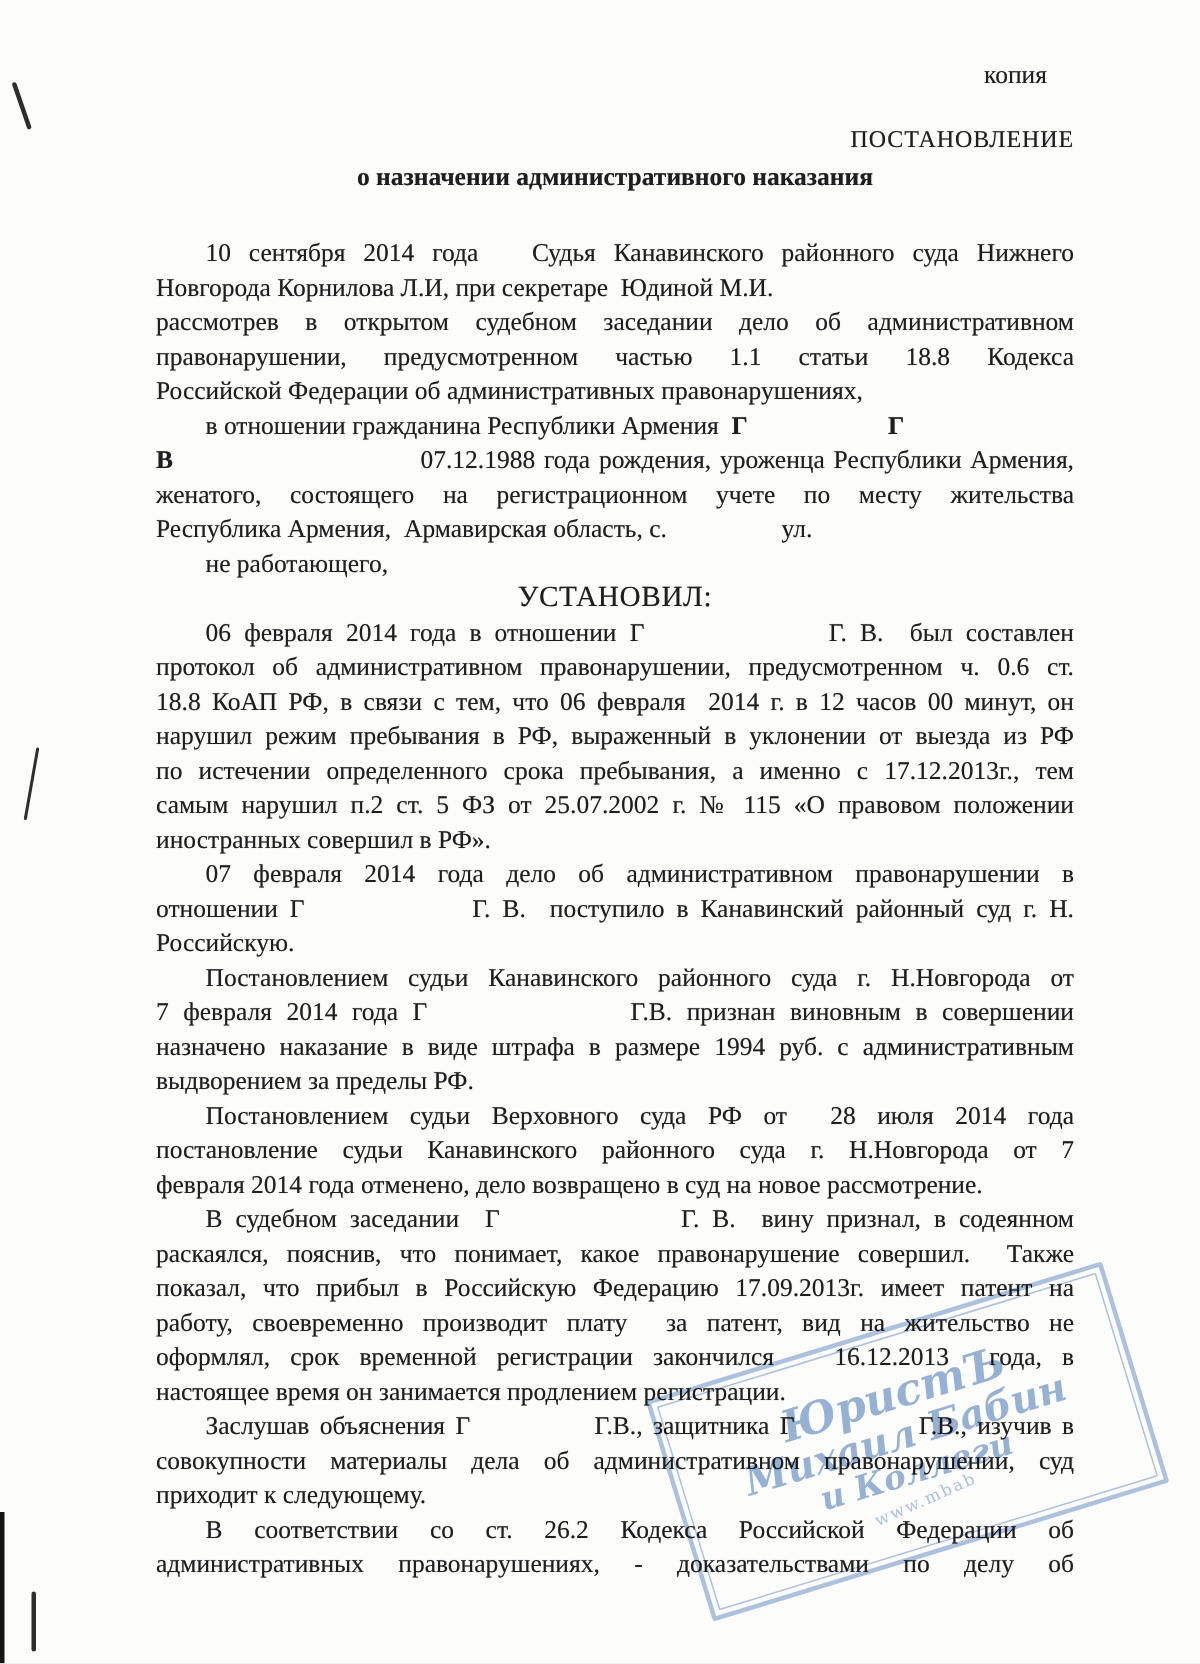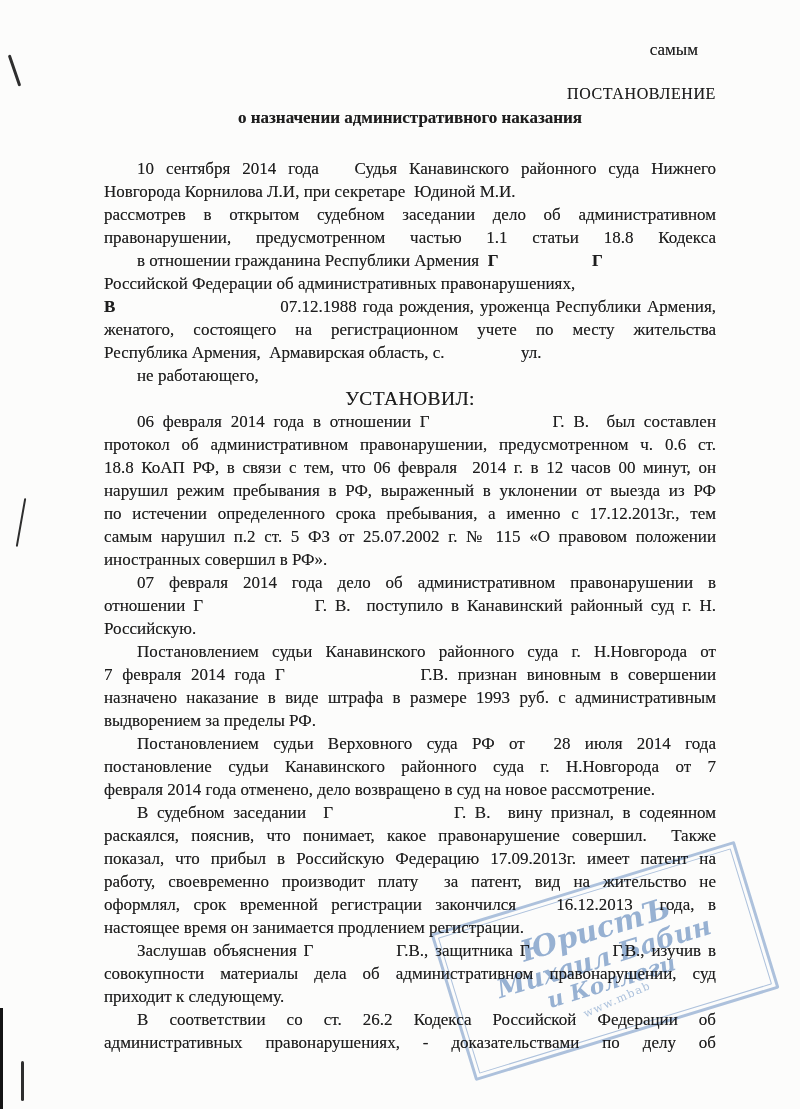--- a/index.html
+++ b/index.html
@@ -41,48 +41,48 @@
   .pen-2{left:20px;top:498px;width:2px;height:49px;transform:rotate(10deg);}
   .pen-3{left:21px;top:1061px;width:3px;height:40px;}
   .edge-artifact{position:absolute;left:0;top:1008px;width:3px;height:101px;background:#141414;z-index:4;}
 </style>
 </head>
 <body>
 
 <div class="page">
 
   <div class="content">
-    <div class="copy-label">самым</div>
+    <div class="copy-label">копия</div>
     <div class="doc-title">ПОСТАНОВЛЕНИЕ</div>
     <div class="doc-subtitle">о назначении административного наказания</div>
     <div class="doc-body">
         <div class="line indent">10 сентября 2014 года&nbsp;&nbsp; Судья Канавинского районного суда Нижнего</div>
         <div class="line left">Новгорода Корнилова Л.И, при секретаре&nbsp; Юдиной М.И.</div>
         <div class="line">рассмотрев в открытом судебном заседании дело об административном</div>
         <div class="line">правонарушении, предусмотренном частью 1.1 статьи 18.8 Кодекса</div>
+        <div class="line left">Российской Федерации об административных правонарушениях,</div>
         <div class="line indent left">в отношении гражданина Республики Армения&nbsp; <b>Г</b>&nbsp;&nbsp;&nbsp;&nbsp;&nbsp;&nbsp;&nbsp;&nbsp;&nbsp;&nbsp;&nbsp;&nbsp;&nbsp;&nbsp;&nbsp;&nbsp;&nbsp;&nbsp;&nbsp;&nbsp;&nbsp;&nbsp;<b>Г</b></div>
-        <div class="line left">Российской Федерации об административных правонарушениях,</div>
         <div class="line"><b>В</b>&nbsp;&nbsp;&nbsp;&nbsp;&nbsp;&nbsp;&nbsp;&nbsp;&nbsp;&nbsp;&nbsp;&nbsp;&nbsp;&nbsp;&nbsp;&nbsp;&nbsp;&nbsp;&nbsp;&nbsp;&nbsp;&nbsp;&nbsp;&nbsp;&nbsp;&nbsp;&nbsp;&nbsp;07.12.1988 года рождения, уроженца Республики Армения,</div>
         <div class="line">женатого, состоящего на регистрационном учете по месту жительства</div>
         <div class="line left">Республика Армения,&nbsp; Армавирская область, с.&nbsp;&nbsp;&nbsp;&nbsp;&nbsp;&nbsp;&nbsp;&nbsp;&nbsp;&nbsp;&nbsp;&nbsp;&nbsp;&nbsp;&nbsp;&nbsp;&nbsp;&nbsp;ул.</div>
         <div class="line indent left">не работающего,</div>
         <div class="heading">УСТАНОВИЛ:</div>
         <div class="line indent">06 февраля 2014 года в отношении Г&nbsp;&nbsp;&nbsp;&nbsp;&nbsp;&nbsp;&nbsp;&nbsp;&nbsp;&nbsp;&nbsp;&nbsp;&nbsp;&nbsp;Г. В.&nbsp; был составлен</div>
         <div class="line">протокол об административном правонарушении, предусмотренном ч. 0.6 ст.</div>
         <div class="line">18.8 КоАП РФ, в связи с тем, что 06 февраля&nbsp; 2014 г. в 12 часов 00 минут, он</div>
         <div class="line">нарушил режим пребывания в РФ, выраженный в уклонении от выезда из РФ</div>
         <div class="line">по истечении определенного срока пребывания, а именно с 17.12.2013г., тем</div>
         <div class="line">самым нарушил п.2 ст. 5 ФЗ от 25.07.2002 г. № 115 «О правовом положении</div>
         <div class="line left">иностранных совершил в РФ».</div>
         <div class="line indent">07 февраля 2014 года дело об административном правонарушении в</div>
         <div class="line">отношении Г&nbsp;&nbsp;&nbsp;&nbsp;&nbsp;&nbsp;&nbsp;&nbsp;&nbsp;&nbsp;&nbsp;&nbsp;&nbsp;&nbsp;Г. В.&nbsp; поступило в Канавинский районный суд г. Н.</div>
         <div class="line left">Российскую.</div>
         <div class="line indent">Постановлением судьи Канавинского районного суда г. Н.Новгорода от</div>
         <div class="line">7 февраля 2014 года Г&nbsp;&nbsp;&nbsp;&nbsp;&nbsp;&nbsp;&nbsp;&nbsp;&nbsp;&nbsp;&nbsp;&nbsp;&nbsp;&nbsp;Г.В. признан виновным в совершении</div>
-        <div class="line">назначено наказание в виде штрафа в размере 1993 руб. с административным</div>
+        <div class="line">назначено наказание в виде штрафа в размере 1994 руб. с административным</div>
         <div class="line left">выдворением за пределы РФ.</div>
         <div class="line indent">Постановлением судьи Верховного суда РФ от&nbsp; 28 июля 2014 года</div>
         <div class="line">постановление судьи Канавинского районного суда г. Н.Новгорода от 7</div>
         <div class="line left">февраля 2014 года отменено, дело возвращено в суд на новое рассмотрение.</div>
         <div class="line indent">В судебном заседании&nbsp; Г&nbsp;&nbsp;&nbsp;&nbsp;&nbsp;&nbsp;&nbsp;&nbsp;&nbsp;&nbsp;&nbsp;&nbsp;&nbsp;&nbsp;Г. В.&nbsp; вину признал, в содеянном</div>
         <div class="line">раскаялся, пояснив, что понимает, какое правонарушение совершил.&nbsp; Также</div>
         <div class="line">показал, что прибыл в Российскую Федерацию 17.09.2013г. имеет патент на</div>
         <div class="line">работу, своевременно производит плату&nbsp; за патент, вид на жительство не</div>
         <div class="line">оформлял, срок временной регистрации закончился&nbsp;&nbsp; 16.12.2013&nbsp; года, в</div>
         <div class="line left">настоящее время он занимается продлением регистрации.</div>

